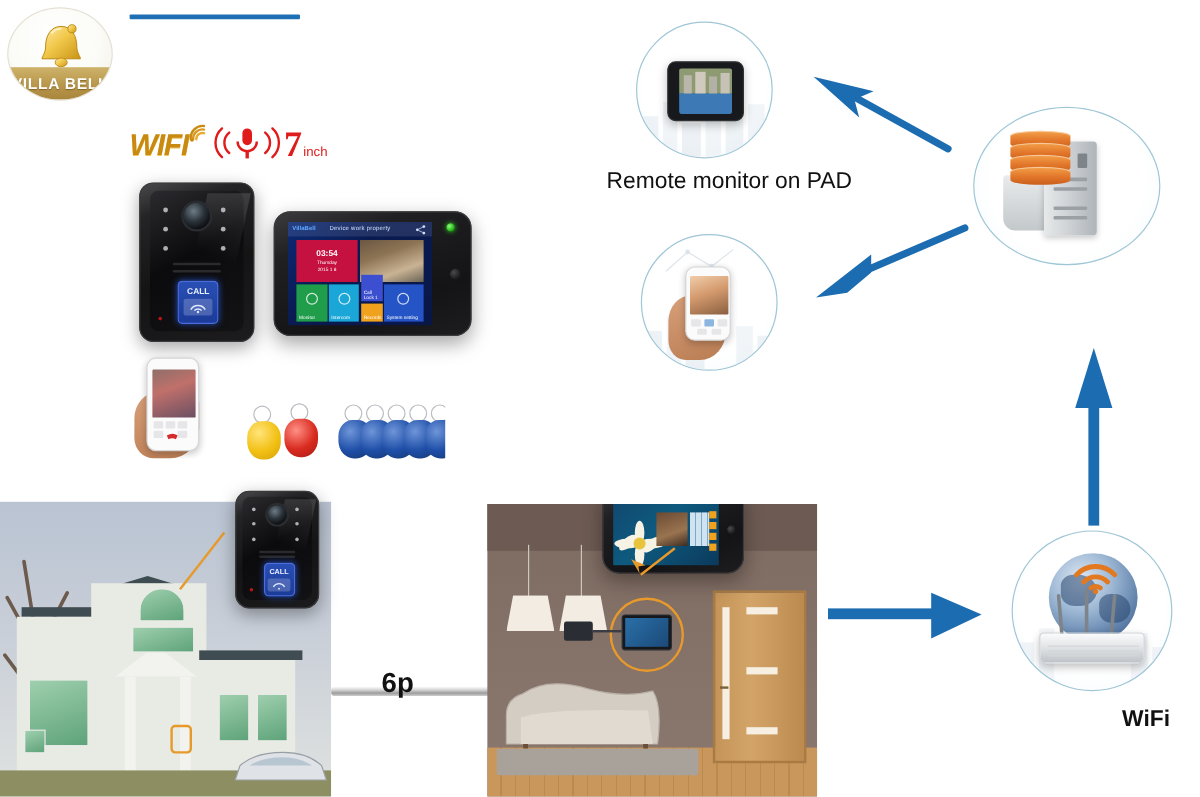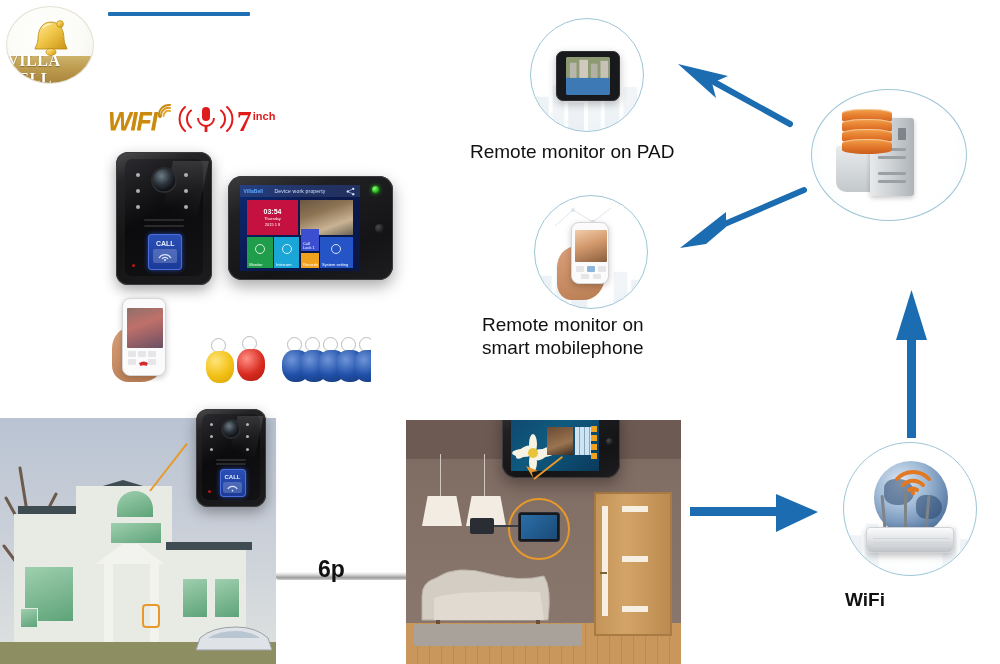--- a/index.html
+++ b/index.html
@@ -22,42 +22,42 @@
   }
   .logo-bell {
     position: absolute; left: 22px; top: 9px; width: 44px; height: 44px;
   }
   .logo-band {
     position: absolute; left: 0; bottom: 0; width: 100%; height: 27px;
     background: linear-gradient(180deg,#cdb36a 0%, #b9974b 55%, #a8853c 100%);
     display: flex; align-items: center; justify-content: center;
   }
   .logo-band span {
-    font-size: 16px; font-weight: bold; color: #ffffff;
-    letter-spacing: .6px; font-family: Liberation Serif, serif;
+    font-size: 13px; font-weight: bold; color: #ffffff;
+    letter-spacing: .6px; font-family: Liberation Sans, sans-serif;
     text-shadow: 0 1px 1px rgba(90,60,10,.55);
   }
 
   
   .hdr { position: absolute; left: 104px; top: 10px; width: 150px; text-align: center; }
   .hdr .l1 { font-size: 21px; color: #1b1b1b; line-height: 26px; white-space: nowrap; }
   .hdr .rule { height: 4px; background: #1f6fb4; margin: 2px 4px 2px 4px; border-radius: 1px; }
   .hdr .l2 { font-size: 20px; color: #1b1b1b; line-height: 26px; white-space: nowrap; }
 
   
   .features { position: absolute; left: 108px; top: 96px; height: 40px; display: flex; align-items: flex-end; }
   .f-wifi { font-size: 25px; font-weight: bold; font-style: italic; color: #c98a12;
             font-family: "Liberation Sans", sans-serif; letter-spacing: -1px;
             text-shadow: 0 1px 0 #f3c35c; position: relative; }
   .wifi-arcs { position: absolute; right: -16px; top: -4px; width: 16px; height: 16px; }
   .f-mic { position: relative; width: 58px; height: 34px; margin-left: 20px; }
   .f-seven { font-size: 30px; font-weight: bold; color: #e01b1b; line-height: 30px;
              font-family: "Liberation Serif", serif; margin-left: 2px; }
-  .f-inch { font-size: 11px; font-weight: bold; color: #e01b1b; align-self: flex-end;
-            margin: 0 0 14px 1px; }
+  .f-inch { font-size: 11px; font-weight: normal; color: #e01b1b; align-self: flex-end;
+            margin: 0 0 3px 1px; }
 
   
   .doorbell {
     position: absolute;
     border-radius: 12px;
     background: linear-gradient(160deg,#4b4b4d 0%, #242426 18%, #141415 55%, #1c1c1e 100%);
     box-shadow: 0 5px 14px rgba(0,0,0,.35), inset 0 0 0 1px #3a3a3c;
     overflow: hidden;
   }
   .db-face {
@@ -125,21 +125,21 @@
                background: radial-gradient(circle at 35% 35%, #4a4a4d, #19191b 70%); }
 
   
   .node-circle {
     position: absolute; border-radius: 50%;
     border: 1.4px solid #9fc6d6;
     background: radial-gradient(circle at 50% 45%, #ffffff 60%, #f4f9fc 100%);
     overflow: hidden;
   }
   .node-label {
-    position: absolute; text-align: left; color: #111;
+    position: absolute; text-align: right; color: #111;
     font-size: 19px; line-height: 23px; white-space: pre-line; font-weight: normal;
   }
   .city-bg { position:absolute; left:0; bottom:0; width:100%; height:55%; opacity:.30; }
 
   
   .arrow-svg { position: absolute; overflow: visible; }
 
   
   .photo { position: absolute; overflow: hidden; }
 
@@ -571,22 +571,20 @@
            background: linear-gradient(160deg,#f0cdaa 0%, #d49a6e 45%, #8a5f3f 100%);"></div>
       <svg viewBox="0 0 32 18" style="position:absolute; left:3px; top:41px; width:32px; height:18px;">
         <rect x="1" y="2" width="8" height="6" rx="1" fill="#e6e6e8"></rect>
         <rect x="12" y="2" width="8" height="6" rx="1" fill="#8ab6e0"></rect>
         <rect x="23" y="2" width="8" height="6" rx="1" fill="#e6e6e8"></rect>
         <rect x="6" y="10" width="8" height="5" rx="1" fill="#e6e6e8"></rect>
         <rect x="18" y="10" width="8" height="5" rx="1" fill="#e6e6e8"></rect>
       </svg>
     </div>
   </div>
-  <div class="node-label" style="left:482px; top:313px; width:220px;">Remote monitor on
-smart mobilephone</div>
 
   <div class="node-circle" style="left:811px; top:89px; width:156px; height:132px; border-radius:50%;">
     <div class="srv-base" style="left:24px; top:56px; width:72px; height:46px;"></div>
     <div class="srv-tower" style="left:58px; top:28px; width:44px; height:78px;">
       <div class="srv-slot" style="left:8px;  top:30px; width:28px; height:3px;"></div>
       <div class="srv-slot" style="left:8px;  top:38px; width:28px; height:3px;"></div>
       <div class="srv-slot" style="left:8px;  top:54px; width:28px; height:3px;"></div>
       <div class="srv-slot" style="left:8px;  top:62px; width:28px; height:3px;"></div>
       <div class="srv-slot" style="left:28px; top:10px; width:8px;  height:12px; background:#7e858a;"></div>
     </div>

